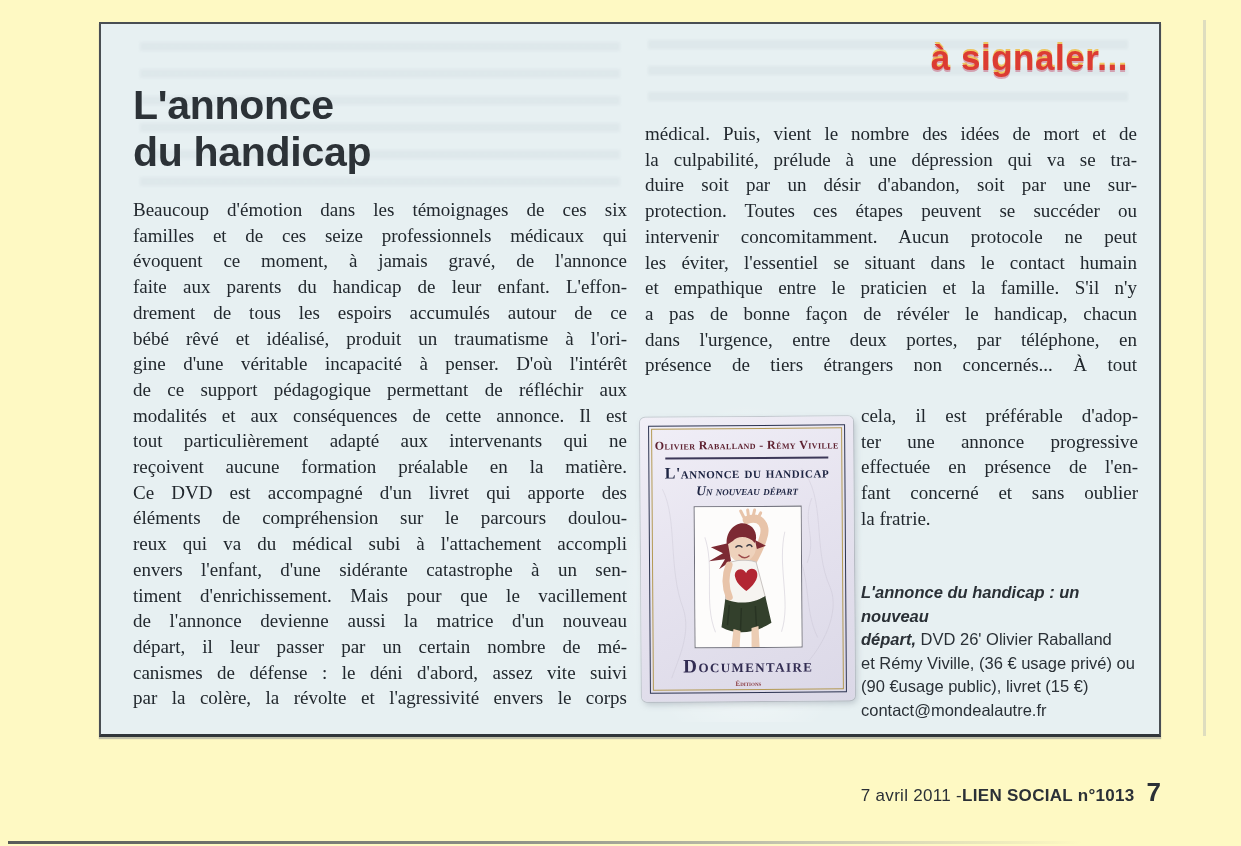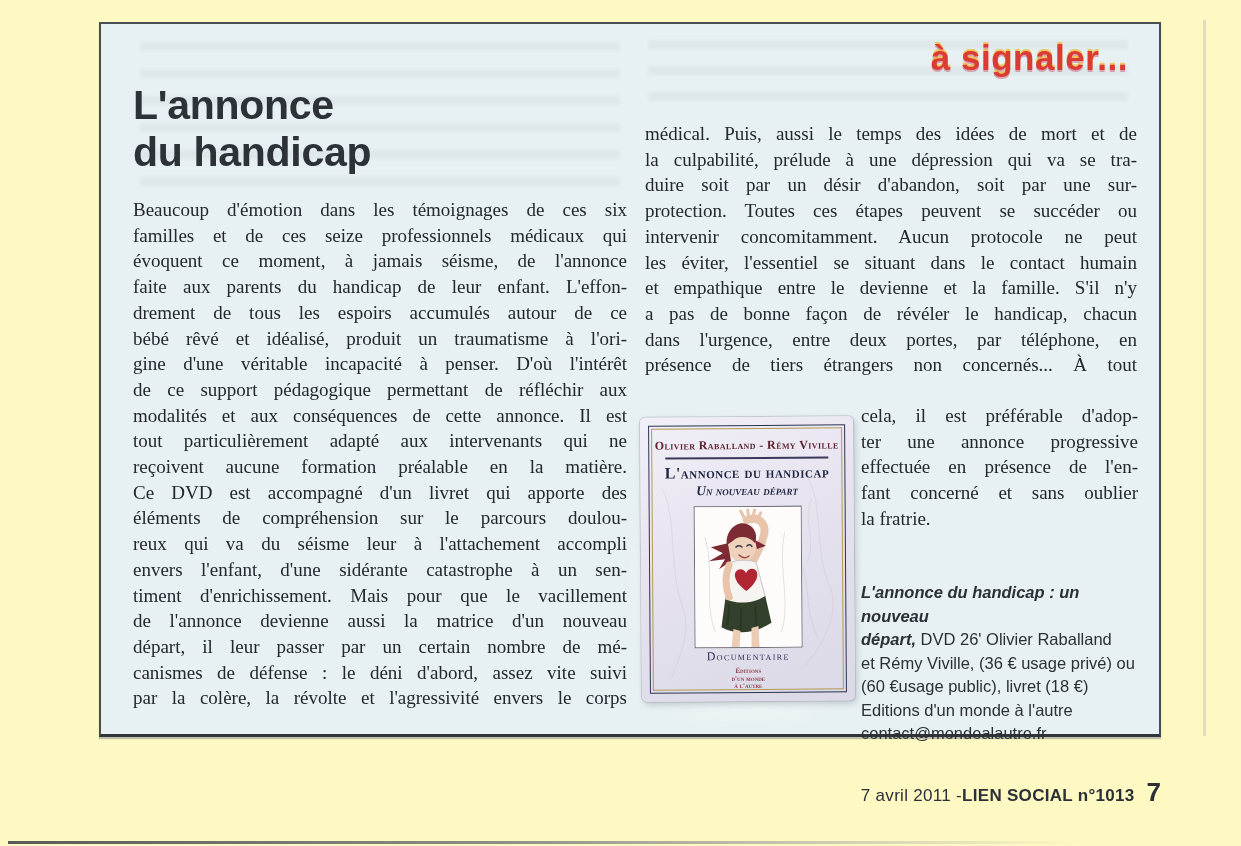--- a/index.html
+++ b/index.html
@@ -54,22 +54,22 @@
   .cover-sketch{position:absolute;inset:0;opacity:.5;pointer-events:none;}
   .cover-authors{margin-top:9px;font-family:"Liberation Serif",serif;font-variant:small-caps;
     font-weight:700;font-size:12px;letter-spacing:.4px;color:#5e2130;position:relative;}
   .cover-rule{width:86%;border-top:2px solid #3c3858;margin:4px 0 5px;position:relative;}
   .cover-title{font-family:"Liberation Serif",serif;font-variant:small-caps;font-weight:700;
     font-size:16px;letter-spacing:.5px;color:#1d2442;position:relative;}
   .cover-subtitle{font-family:"Liberation Serif",serif;font-variant:small-caps;font-weight:700;
     font-style:italic;font-size:13.5px;margin-top:1px;color:#1d2442;position:relative;}
   .cover-art{margin-top:7px;width:106px;height:140px;background:#fdfcfb;border:1px solid #70707c;
     position:relative;}
-  .cover-genre{margin-top:1px;font-family:"Liberation Serif",serif;font-variant:small-caps;
-    font-weight:400;font-size:12px;letter-spacing:1.4px;color:#322c52;position:relative;}
+  .cover-genre{margin-top:7px;font-family:"Liberation Serif",serif;font-variant:small-caps;
+    font-weight:700;font-size:19px;letter-spacing:1.4px;color:#322c52;position:relative;}
   .cover-publisher{margin-top:4px;font-family:"Liberation Serif",serif;font-variant:small-caps;
     font-weight:700;font-size:7px;line-height:7.5px;color:#8a3a40;text-align:center;
     border-bottom:1px solid #8a3a40;padding-bottom:9px;position:relative;}
   .cover-publisher .tl{text-align:center;}
 
   
   .caption{position:absolute;left:861px;top:581px;width:288px;font-size:16.5px;line-height:23.5px;
     color:#2a3036;}
   .caption .bi{font-weight:700;font-style:italic;}
 
@@ -91,48 +91,48 @@
   <div class="flag">à signaler...</div>
 
   <div class="headline">
       <div class="tl">L'annonce</div>
       <div class="tl">du handicap</div>
     </div>
 
   <div class="col col-left">
       <div class="tl">Beaucoup d'émotion dans les témoignages de ces six</div>
       <div class="tl">familles et de ces seize professionnels médicaux qui</div>
-      <div class="tl">évoquent ce moment, à jamais séisme, de l'annonce</div>
+      <div class="tl">évoquent ce moment, à jamais gravé, de l'annonce</div>
       <div class="tl">faite aux parents du handicap de leur enfant. L'effon-</div>
       <div class="tl">drement de tous les espoirs accumulés autour de ce</div>
       <div class="tl">bébé rêvé et idéalisé, produit un traumatisme à l'ori-</div>
       <div class="tl">gine d'une véritable incapacité à penser. D'où l'intérêt</div>
       <div class="tl">de ce support pédagogique permettant de réfléchir aux</div>
       <div class="tl">modalités et aux conséquences de cette annonce. Il est</div>
       <div class="tl">tout particulièrement adapté aux intervenants qui ne</div>
       <div class="tl">reçoivent aucune formation préalable en la matière.</div>
       <div class="tl">Ce DVD est accompagné d'un livret qui apporte des</div>
       <div class="tl">éléments de compréhension sur le parcours doulou-</div>
-      <div class="tl">reux qui va du séisme leur à l'attachement accompli</div>
+      <div class="tl">reux qui va du médical subi à l'attachement accompli</div>
       <div class="tl">envers l'enfant, d'une sidérante catastrophe à un sen-</div>
       <div class="tl">timent d'enrichissement. Mais pour que le vacillement</div>
       <div class="tl">de l'annonce devienne aussi la matrice d'un nouveau</div>
       <div class="tl">départ, il leur passer par un certain nombre de mé-</div>
       <div class="tl">canismes de défense : le déni d'abord, assez vite suivi</div>
       <div class="tl">par la colère, la révolte et l'agressivité envers le corps</div>
     </div>
 
   <div class="col col-right">
-      <div class="tl">médical. Puis, aussi le temps des idées de mort et de</div>
+      <div class="tl">médical. Puis, vient le nombre des idées de mort et de</div>
       <div class="tl">la culpabilité, prélude à une dépression qui va se tra-</div>
       <div class="tl">duire soit par un désir d'abandon, soit par une sur-</div>
       <div class="tl">protection. Toutes ces étapes peuvent se succéder ou</div>
       <div class="tl">intervenir concomitamment. Aucun protocole ne peut</div>
       <div class="tl">les éviter, l'essentiel se situant dans le contact humain</div>
-      <div class="tl">et empathique entre le devienne et la famille. S'il n'y</div>
+      <div class="tl">et empathique entre le praticien et la famille. S'il n'y</div>
       <div class="tl">a pas de bonne façon de révéler le handicap, chacun</div>
       <div class="tl">dans l'urgence, entre deux portes, par téléphone, en</div>
       <div class="tl">présence de tiers étrangers non concernés... À tout</div>
     </div>
 
   <div class="col col-wrap block-end">
       <div class="tl">cela, il est préférable d'adop-</div>
       <div class="tl">ter une annonce progressive</div>
       <div class="tl">effectuée en présence de l'en-</div>
       <div class="tl">fant concerné et sans oublier</div>
@@ -187,22 +187,21 @@
             <div class="tl">à l'autre</div>
           </div>
       </div>
     </div>
   </div>
 
   <div class="caption">
     <div class="cap-line"><span class="bi">L'annonce du handicap : un nouveau</span><span></span></div>
     <div class="cap-line"><span class="bi">départ,</span><span> DVD 26' Olivier Raballand</span></div>
     <div class="cap-line"><span class="bi"></span><span>et Rémy Viville, (36 € usage privé) ou</span></div>
-    <div class="cap-line"><span class="bi"></span><span>(60 €usage public), livret (18 €)</span></div>
-    <div class="cap-line"><span class="bi"></span><span>Editions d'un monde à l'autre</span></div>
+    <div class="cap-line"><span class="bi"></span><span>(90 €usage public), livret (15 €)</span></div>
     <div class="cap-line"><span class="bi"></span><span>contact@mondealautre.fr</span></div>
   </div>
 
   <div class="footer">
     <span class="date">7 avril 2011 - </span>
     <span class="brand">LIEN SOCIAL n°1013</span>
     <span class="pagenum">7</span>
   </div>
 
   <div class="scan-streak"></div>

